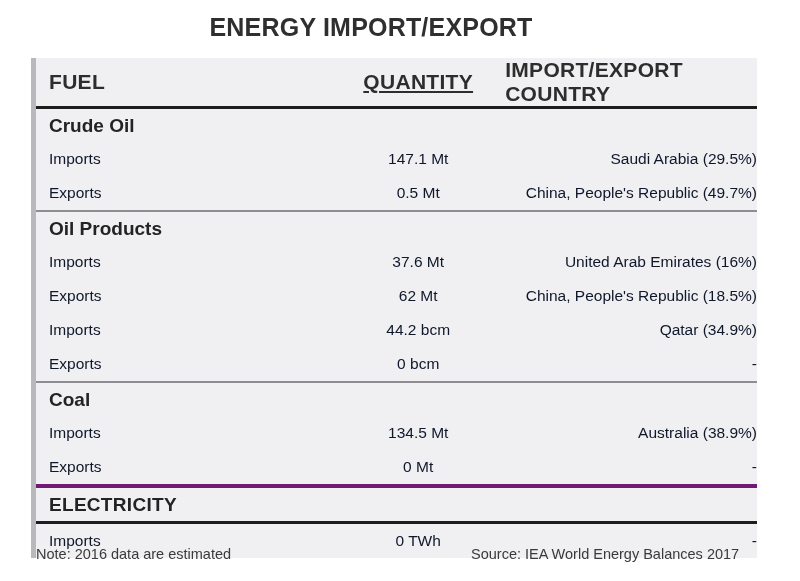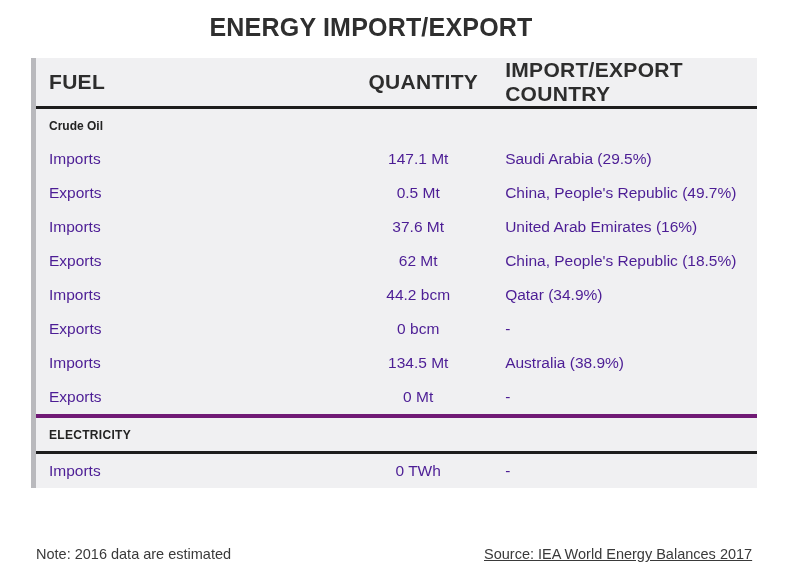--- a/index.html
+++ b/index.html
@@ -66,49 +66,49 @@
   
   .hdr td {
     height: 38px;
     font-size: 21px;
     font-weight: bold;
     color: #2d2d2d;
     letter-spacing: 0.3px;
     border-bottom: 3px solid #1d1d1d;
   }
   .hdr .c-fuel    { padding-left: 13px; text-align: left; }
-  .hdr .c-qty     { text-align: right; padding-right: 13px; }
+  .hdr .c-qty     { text-align: center; padding-right: 13px; text-decoration: underline; }
   .hdr .c-country { text-align: left; padding-left: 14px; }
 
   
   .sec td {
     height: 33px;
-    font-size: 12px;
+    font-size: 19px;
     font-weight: bold;
     color: #232323;
     padding-left: 13px;
   }
   .sec.divided td {
     border-top: 2px solid #8d8d92;
   }
   .sec.strong td {
     border-top: 4px solid #701a75;
     border-bottom: 3px solid #1d1d1d;
     letter-spacing: 0.3px;
   }
 
   
   .row td {
     height: 34px;
     font-size: 15.5px;
-    color: #4c1d95;
+    color: #0f172a;
   }
   .row .c-fuel    { padding-left: 13px; text-align: left; }
   .row .c-qty     { text-align: center; padding-right: 13px; white-space: nowrap; }
-  .row .c-country { text-align: left; padding-left: 14px; white-space: nowrap; }
+  .row .c-country { text-align: right; padding-left: 14px; white-space: nowrap; }
 
   
   .c-country { overflow: visible; }
 
   
   .footer {
     position: absolute;
     left: 36px;
     top: 546px;
     width: 740px;
@@ -118,26 +118,25 @@
   .footer .note {
     position: absolute;
     left: 0;
     top: 0;
     font-size: 14.5px;
     color: #3a3a3a;
     white-space: nowrap;
   }
   .footer .source {
     position: absolute;
-    left: 448px;
+    left: 435px;
     top: 0;
     font-size: 14.5px;
     color: #3a3a3a;
     white-space: nowrap;
-    text-decoration: underline;
   }
 </style>
 </head>
 <body>
 
 <div class="page">
 
   <div class="title">ENERGY IMPORT/EXPORT</div>
 
   <div class="table-wrap">
@@ -165,20 +164,23 @@
           <td class="c-fuel">Imports</td>
           <td class="c-qty">147.1 Mt</td>
           <td class="c-country">Saudi Arabia (29.5%)</td>
         </tr>
         <tr class="row">
           <td class="c-fuel">Exports</td>
           <td class="c-qty">0.5 Mt</td>
           <td class="c-country">China, People's Republic (49.7%)</td>
         </tr>
 
+        <tr class="sec divided">
+          <td colspan="3">Oil Products</td>
+        </tr>
         <tr class="row">
           <td class="c-fuel">Imports</td>
           <td class="c-qty">37.6 Mt</td>
           <td class="c-country">United Arab Emirates (16%)</td>
         </tr>
         <tr class="row">
           <td class="c-fuel">Exports</td>
           <td class="c-qty">62 Mt</td>
           <td class="c-country">China, People's Republic (18.5%)</td>
         </tr>
@@ -187,20 +189,23 @@
           <td class="c-fuel">Imports</td>
           <td class="c-qty">44.2 bcm</td>
           <td class="c-country">Qatar (34.9%)</td>
         </tr>
         <tr class="row">
           <td class="c-fuel">Exports</td>
           <td class="c-qty">0 bcm</td>
           <td class="c-country">-</td>
         </tr>
 
+        <tr class="sec divided">
+          <td colspan="3">Coal</td>
+        </tr>
         <tr class="row">
           <td class="c-fuel">Imports</td>
           <td class="c-qty">134.5 Mt</td>
           <td class="c-country">Australia (38.9%)</td>
         </tr>
         <tr class="row">
           <td class="c-fuel">Exports</td>
           <td class="c-qty">0 Mt</td>
           <td class="c-country">-</td>
         </tr>

